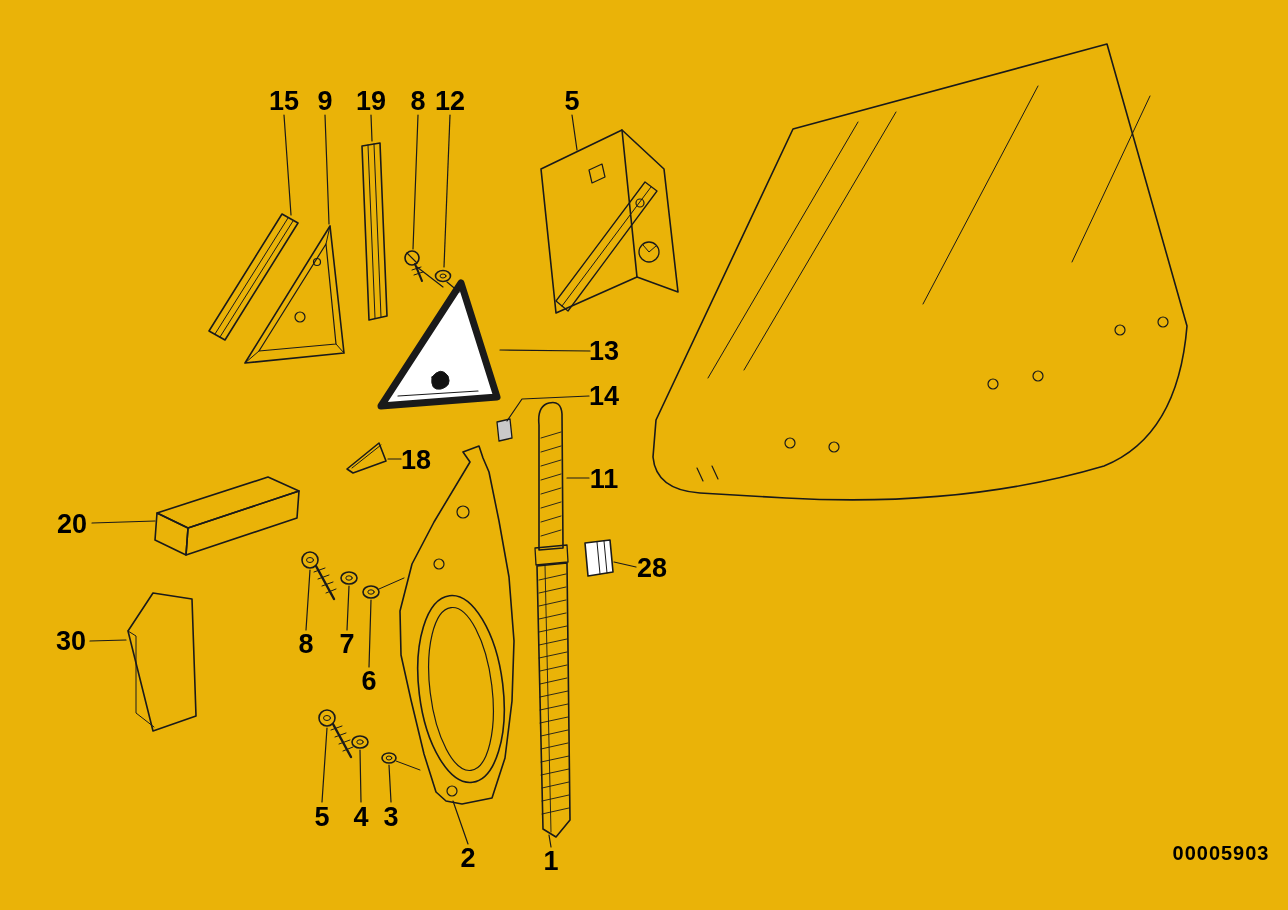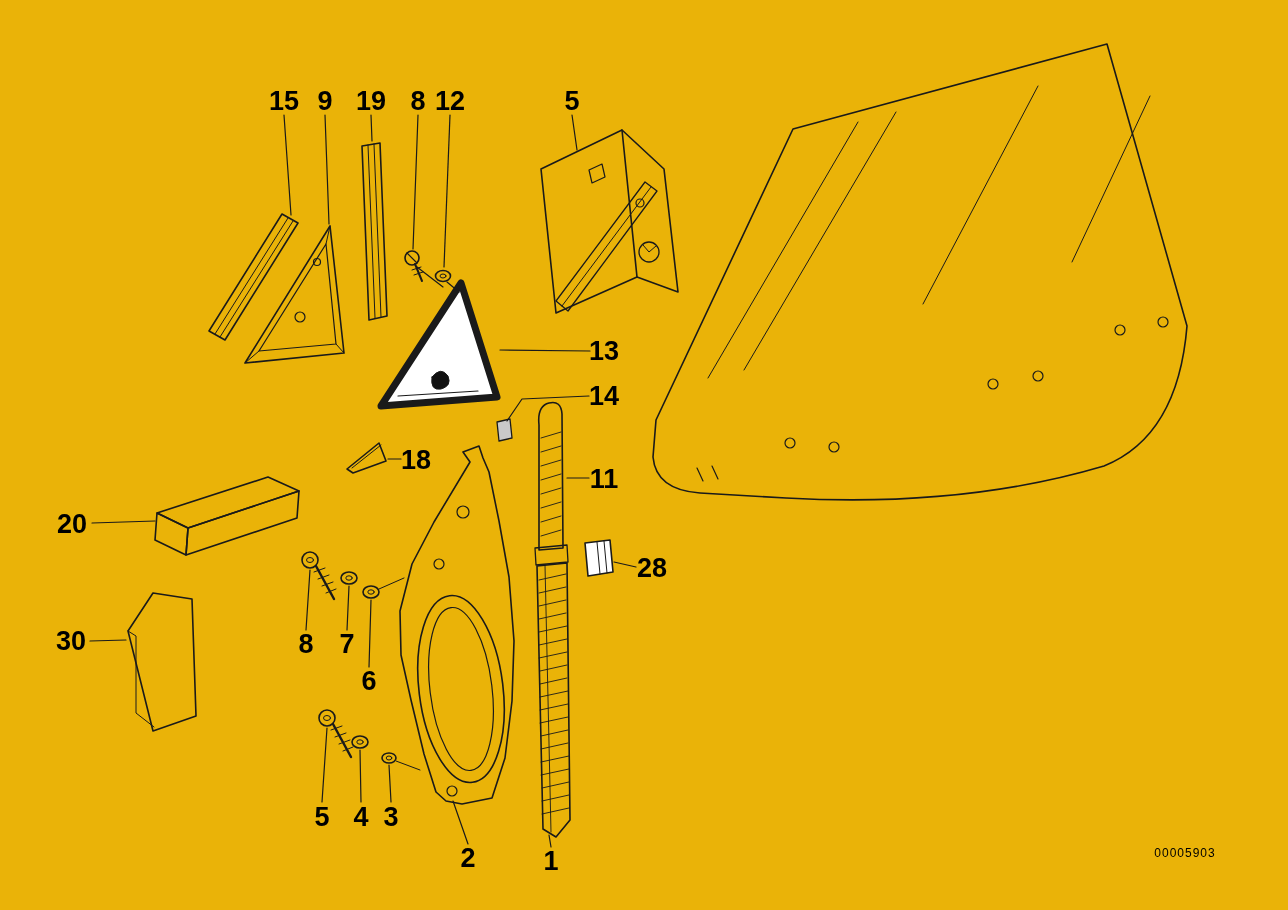--- a/index.html
+++ b/index.html
@@ -28,26 +28,27 @@
     font-weight: bold;
     color: #000000;
     white-space: nowrap;
     user-select: none;
     line-height: 1;
   }
   .doc-number {
     position: absolute;
     transform: translate(-50%, -50%);
     font-family: "Liberation Sans", sans-serif;
-    font-size: 12px;
-    font-weight: 400;
+    font-size: 20px;
+    font-weight: 700;
     letter-spacing: 1px;
     color: #000000;
     white-space: nowrap;
     line-height: 1;
+    margin-left: 36px;
   }
 </style>
 </head>
 <body>
 
 <div id="canvas">
 
   <svg id="art" width="1288" height="910" viewBox="0 0 1288 910" xmlns="http://www.w3.org/2000/svg">
     <g fill="none" stroke="#1a1a1a" stroke-width="1.6" stroke-linejoin="round" stroke-linecap="round">
 

